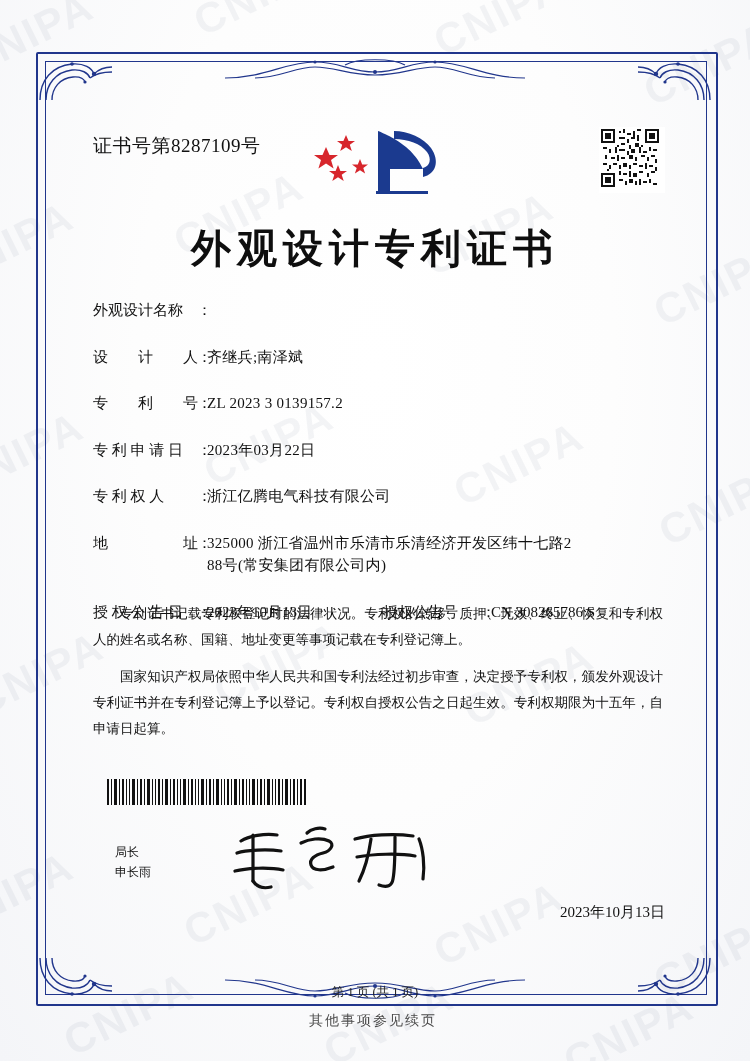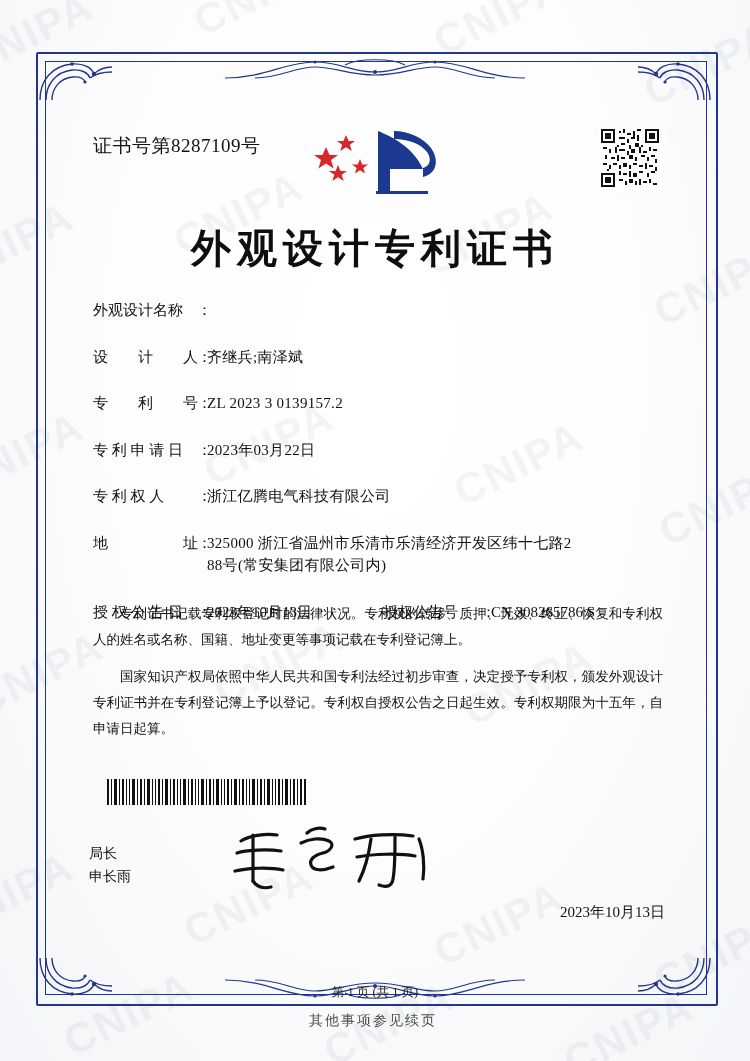--- a/index.html
+++ b/index.html
@@ -182,26 +182,25 @@
   .barcode {
     position: absolute;
     left: 62px;
     top: 718px;
     height: 26px;
     width: 200px;
   }
 
   .sign-label {
     position: absolute;
-    left: 44px;
+    left: 70px;
     top: 782px;
-    font-size: 14px;
+    font-size: 12px;
     line-height: 1.65;
     color: #111;
-    font-family: Liberation Mono, monospace;
   }
   .signature {
     position: absolute;
     left: 178px;
     top: 762px;
     width: 230px;
     height: 72px;
   }
 
   .issue-date {

